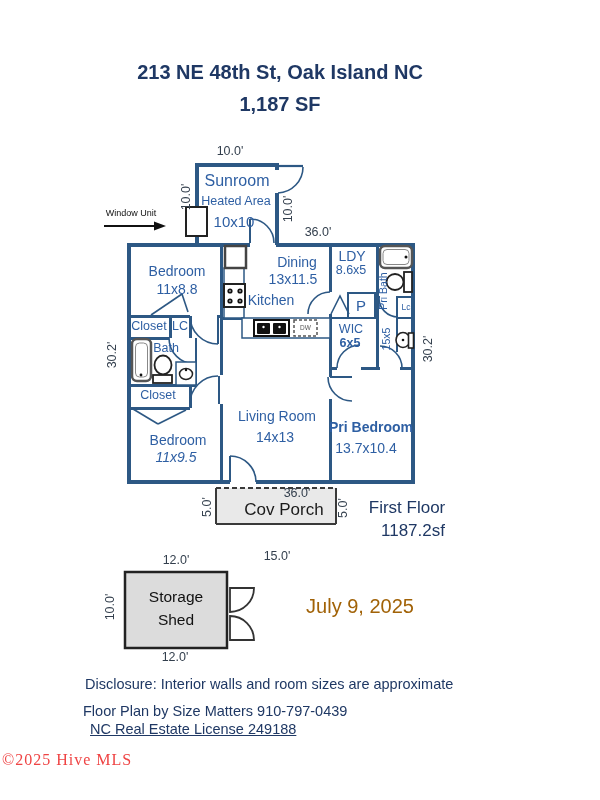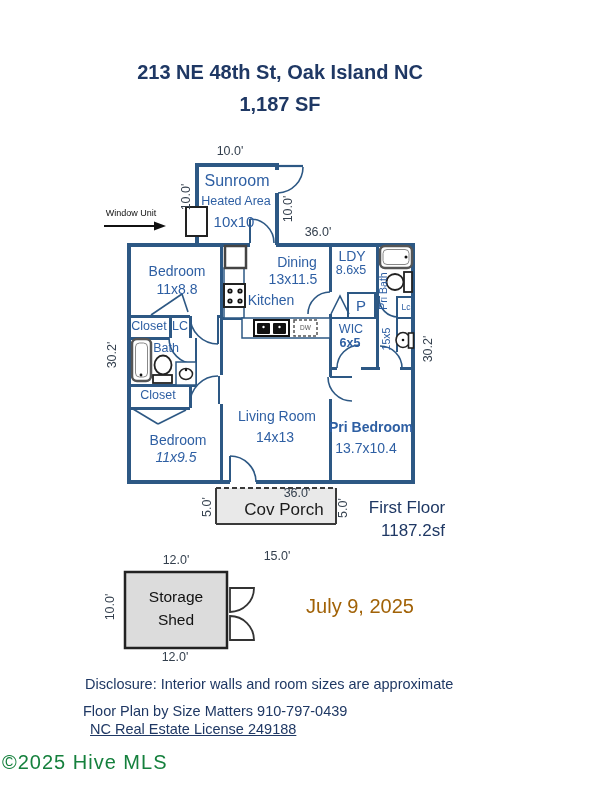--- a/index.html
+++ b/index.html
@@ -18,21 +18,21 @@
   .room-xs{font-size:10.5px;color:#2E5FA3;}
   .room-xxs{font-size:8.5px;color:#2E5FA3;}
   .dim{font-size:12.5px;color:#333F4D;}
   .porch-name{font-size:17px;color:#1a1a1a;}
   .summary{font-size:17px;color:#1F3864;}
   .shed-name{font-size:15.5px;color:#111111;}
   .date{font-size:20px;color:#a16207;}
   .foot{font-size:14.5px;color:#1F3864;}
   .winunit{font-size:9px;color:#111;}
   .dwlbl{font-size:6.5px;color:#555;}
-  .copyright{font-family:Liberation Sans, sans-serif;font-size:20px;color:#15803d;letter-spacing:1px;}
+  .copyright{font-family:Liberation Serif, serif;font-size:16px;color:#ef4444;letter-spacing:1px;}
 </style>
 </head>
 <body>
 
 <div id="page">
 
   <svg id="plan-svg" width="600" height="800" viewBox="0 0 600 800">
 
     <g>
       <rect x="216" y="488" width="120" height="36" fill="#E9E9E9" stroke="none"></rect>

